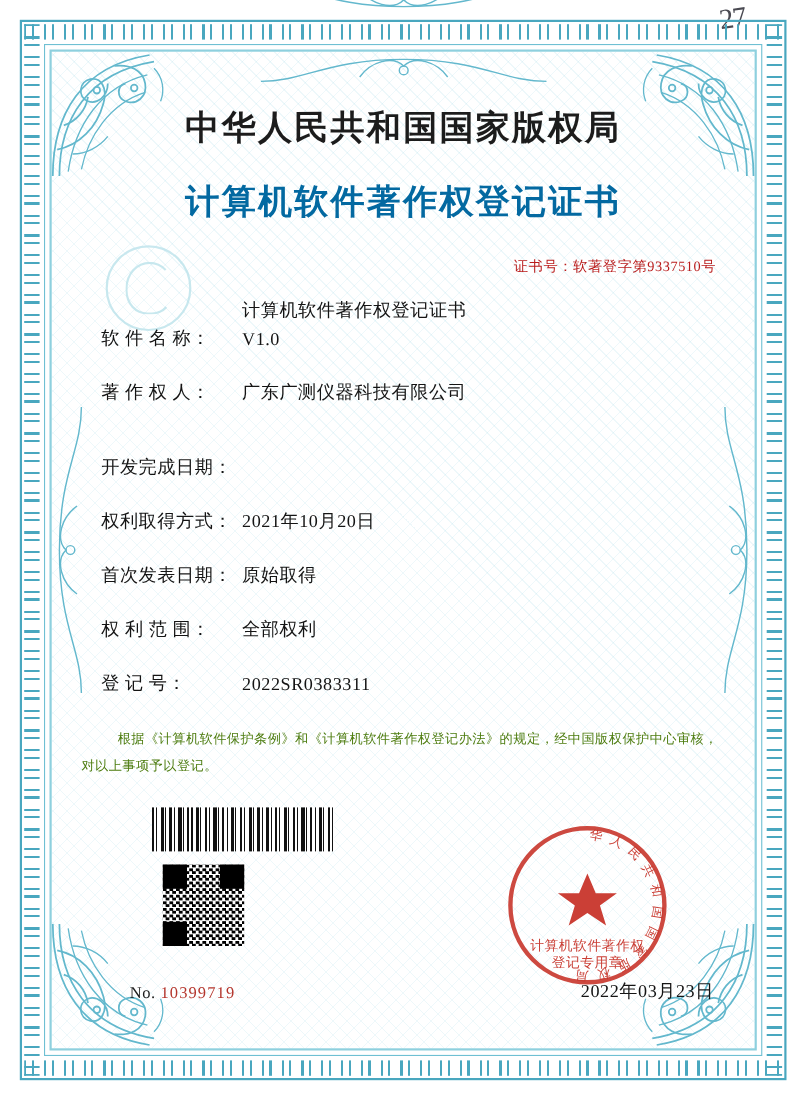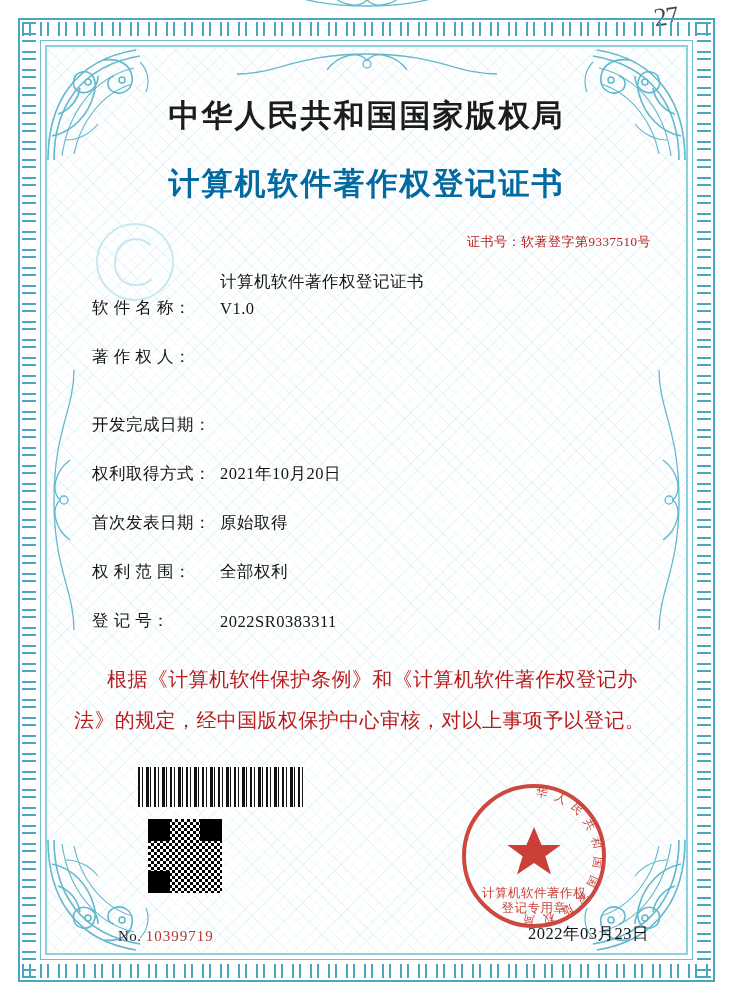--- a/index.html
+++ b/index.html
@@ -202,23 +202,23 @@
     letter-spacing: 0.5px;
   }
   .f-value .sub {
     display: block;
     margin-top: 6px;
     font-family: "Liberation Serif", serif;
   }
 
   .paragraph {
     margin-top: 26px;
-    font-size: 20px;
+    font-size: 12px;
     line-height: 2.05;
-    color: #b91c1c;
+    color: #4d7c0f;
     text-indent: 33px;
     letter-spacing: 0.4px;
     padding: 0 4px;
   }
 
   
   .bottom {
     position: relative;
     margin-top: 26px;
     height: 190px;
@@ -404,20 +404,21 @@
       <div class="field-row">
         <div class="f-label">软 件 名 称：</div>
         <div class="f-value">
           <span>计算机软件著作权登记证书</span>
           <span class="sub">V1.0</span>
         </div>
       </div>
 
       <div class="field-row" style="margin-top:14px; margin-bottom:46px;">
         <div class="f-label">著 作 权 人：</div>
+        <div class="f-value">广东广测仪器科技有限公司</div>
       </div>
 
       <div class="field-row">
         <div class="f-label">开发完成日期：</div>
       </div>
 
       <div class="field-row">
         <div class="f-label">权利取得方式：</div>
         <div class="f-value">2021年10月20日</div>
       </div>

